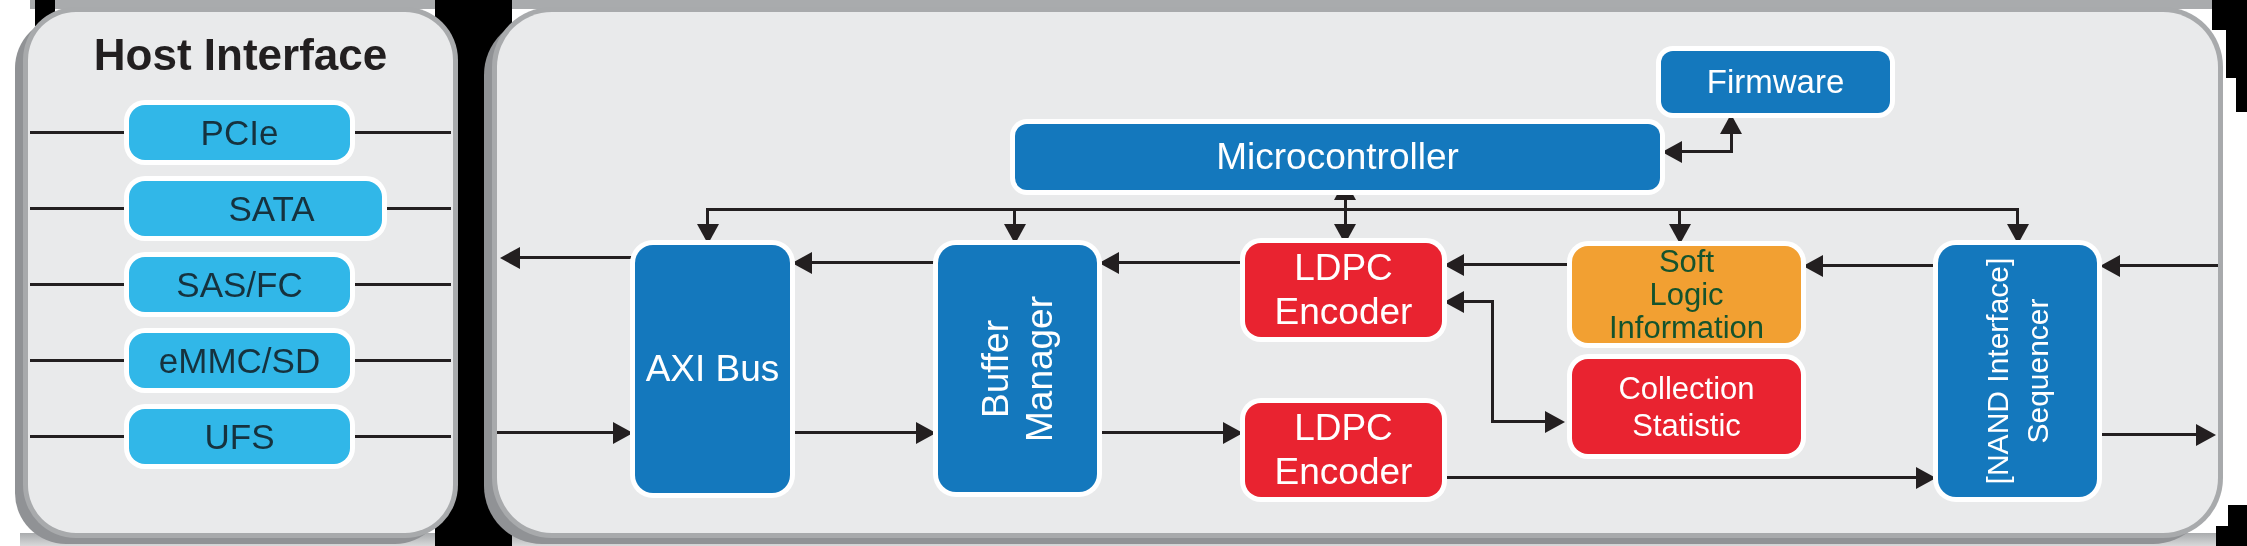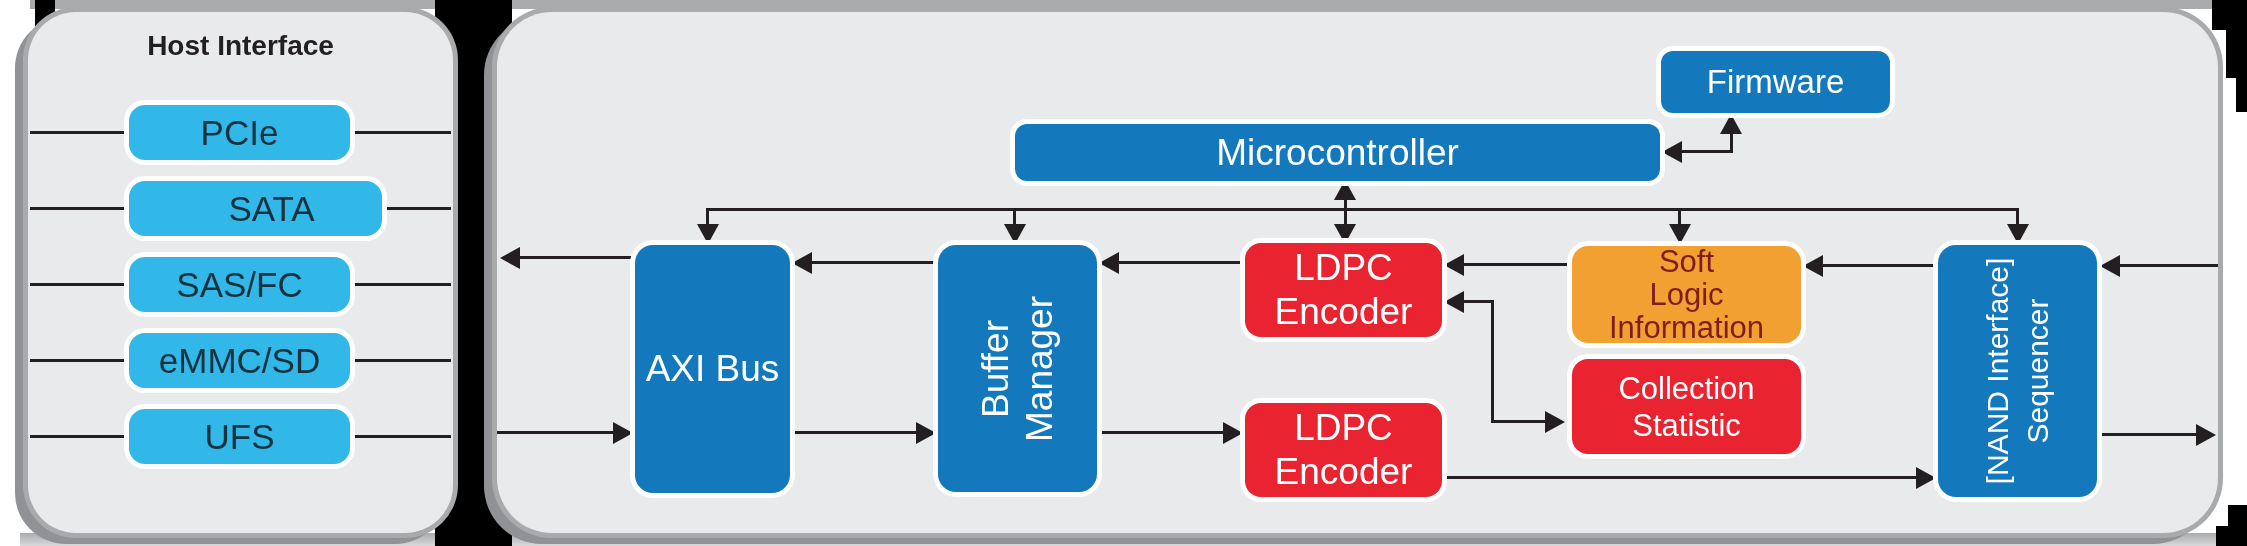--- a/index.html
+++ b/index.html
@@ -5,27 +5,27 @@
   html,body{margin:0;padding:0;background:#ffffff;}
   .stage{position:relative;width:2247px;height:546px;background:#ffffff;overflow:hidden;
          font-family:"Liberation Sans","DejaVu Sans",sans-serif;}
   .artifact{position:absolute;background:#000;}
   .graybar{position:absolute;background:#a9abad;}
   .panel{position:absolute;background:#e9eaeb;
          box-shadow:0 0 0 5px #a8aaac,-10px 8px 0 3px #909295;}
   .host-panel{left:28px;top:12px;width:425px;height:521px;border-radius:48px;}
   .main-panel{left:497px;top:12px;width:1721px;height:521px;border-radius:55px;}
   .panel-title{position:absolute;width:100%;text-align:center;color:#221f20;
-               font-size:28px;font-weight:bold;letter-spacing:0px;}
+               font-size:44px;font-weight:bold;letter-spacing:0px;}
   .block{position:absolute;box-shadow:0 0 0 5px #ffffff;color:#ffffff;
          display:flex;align-items:center;justify-content:center;text-align:center;}
   .blue{background:#1478bd;}
   .cyan{background:#31b7e8;color:#16323e;}
   .red{background:#e92330;}
-  .orange{background:#f2a032;color:#7f1d1d;}
+  .orange{background:#f2a032;color:#14532d;}
   .iface{left:101px;width:221px;height:55px;border-radius:16px;font-size:35px;}
   .hline{position:absolute;height:3px;background:#231f20;}
   .vline{position:absolute;width:3px;background:#231f20;}
   .ar{position:absolute;width:0;height:0;}
   .ar.l{border-top:11px solid transparent;border-bottom:11px solid transparent;border-right:20px solid #231f20;}
   .ar.r{border-top:11px solid transparent;border-bottom:11px solid transparent;border-left:20px solid #231f20;}
   .ar.u{border-left:11px solid transparent;border-right:11px solid transparent;border-bottom:20px solid #231f20;}
   .ar.d{border-left:11px solid transparent;border-right:11px solid transparent;border-top:20px solid #231f20;}
   .two-line{line-height:46px;font-size:37px;}
   .vtext{position:absolute;top:50%;left:50%;transform:translate(-50%,-50%) rotate(-90deg);
@@ -132,21 +132,21 @@
   <div class="ar l" style="left:1444px;top:291px;"></div>
   <div class="hline" style="left:1462px;top:300px;width:32px;"></div>
   <div class="vline" style="left:1491px;top:300px;height:123px;"></div>
   <div class="hline" style="left:1491px;top:420px;width:54px;"></div>
   <div class="ar r" style="left:1545px;top:411px;"></div>
 
   <div class="block blue" style="left:1661px;top:51px;width:229px;height:62px;border-radius:12px;font-size:33px;">
     <span>Firmware</span>
   </div>
 
-  <div class="block blue" style="left:1015px;top:124px;width:645px;height:57px;border-radius:12px;font-size:37px;">
+  <div class="block blue" style="left:1015px;top:124px;width:645px;height:66px;border-radius:12px;font-size:37px;">
     <span>Microcontroller</span>
   </div>
 
   <div class="block blue" style="left:635px;top:245px;width:155px;height:248px;border-radius:18px;">
     <div class="two-line">
       <span style="display:block;">AXI Bus</span>
     </div>
   </div>
 
   <div class="block blue" style="left:938px;top:245px;width:159px;height:247px;border-radius:18px;">

